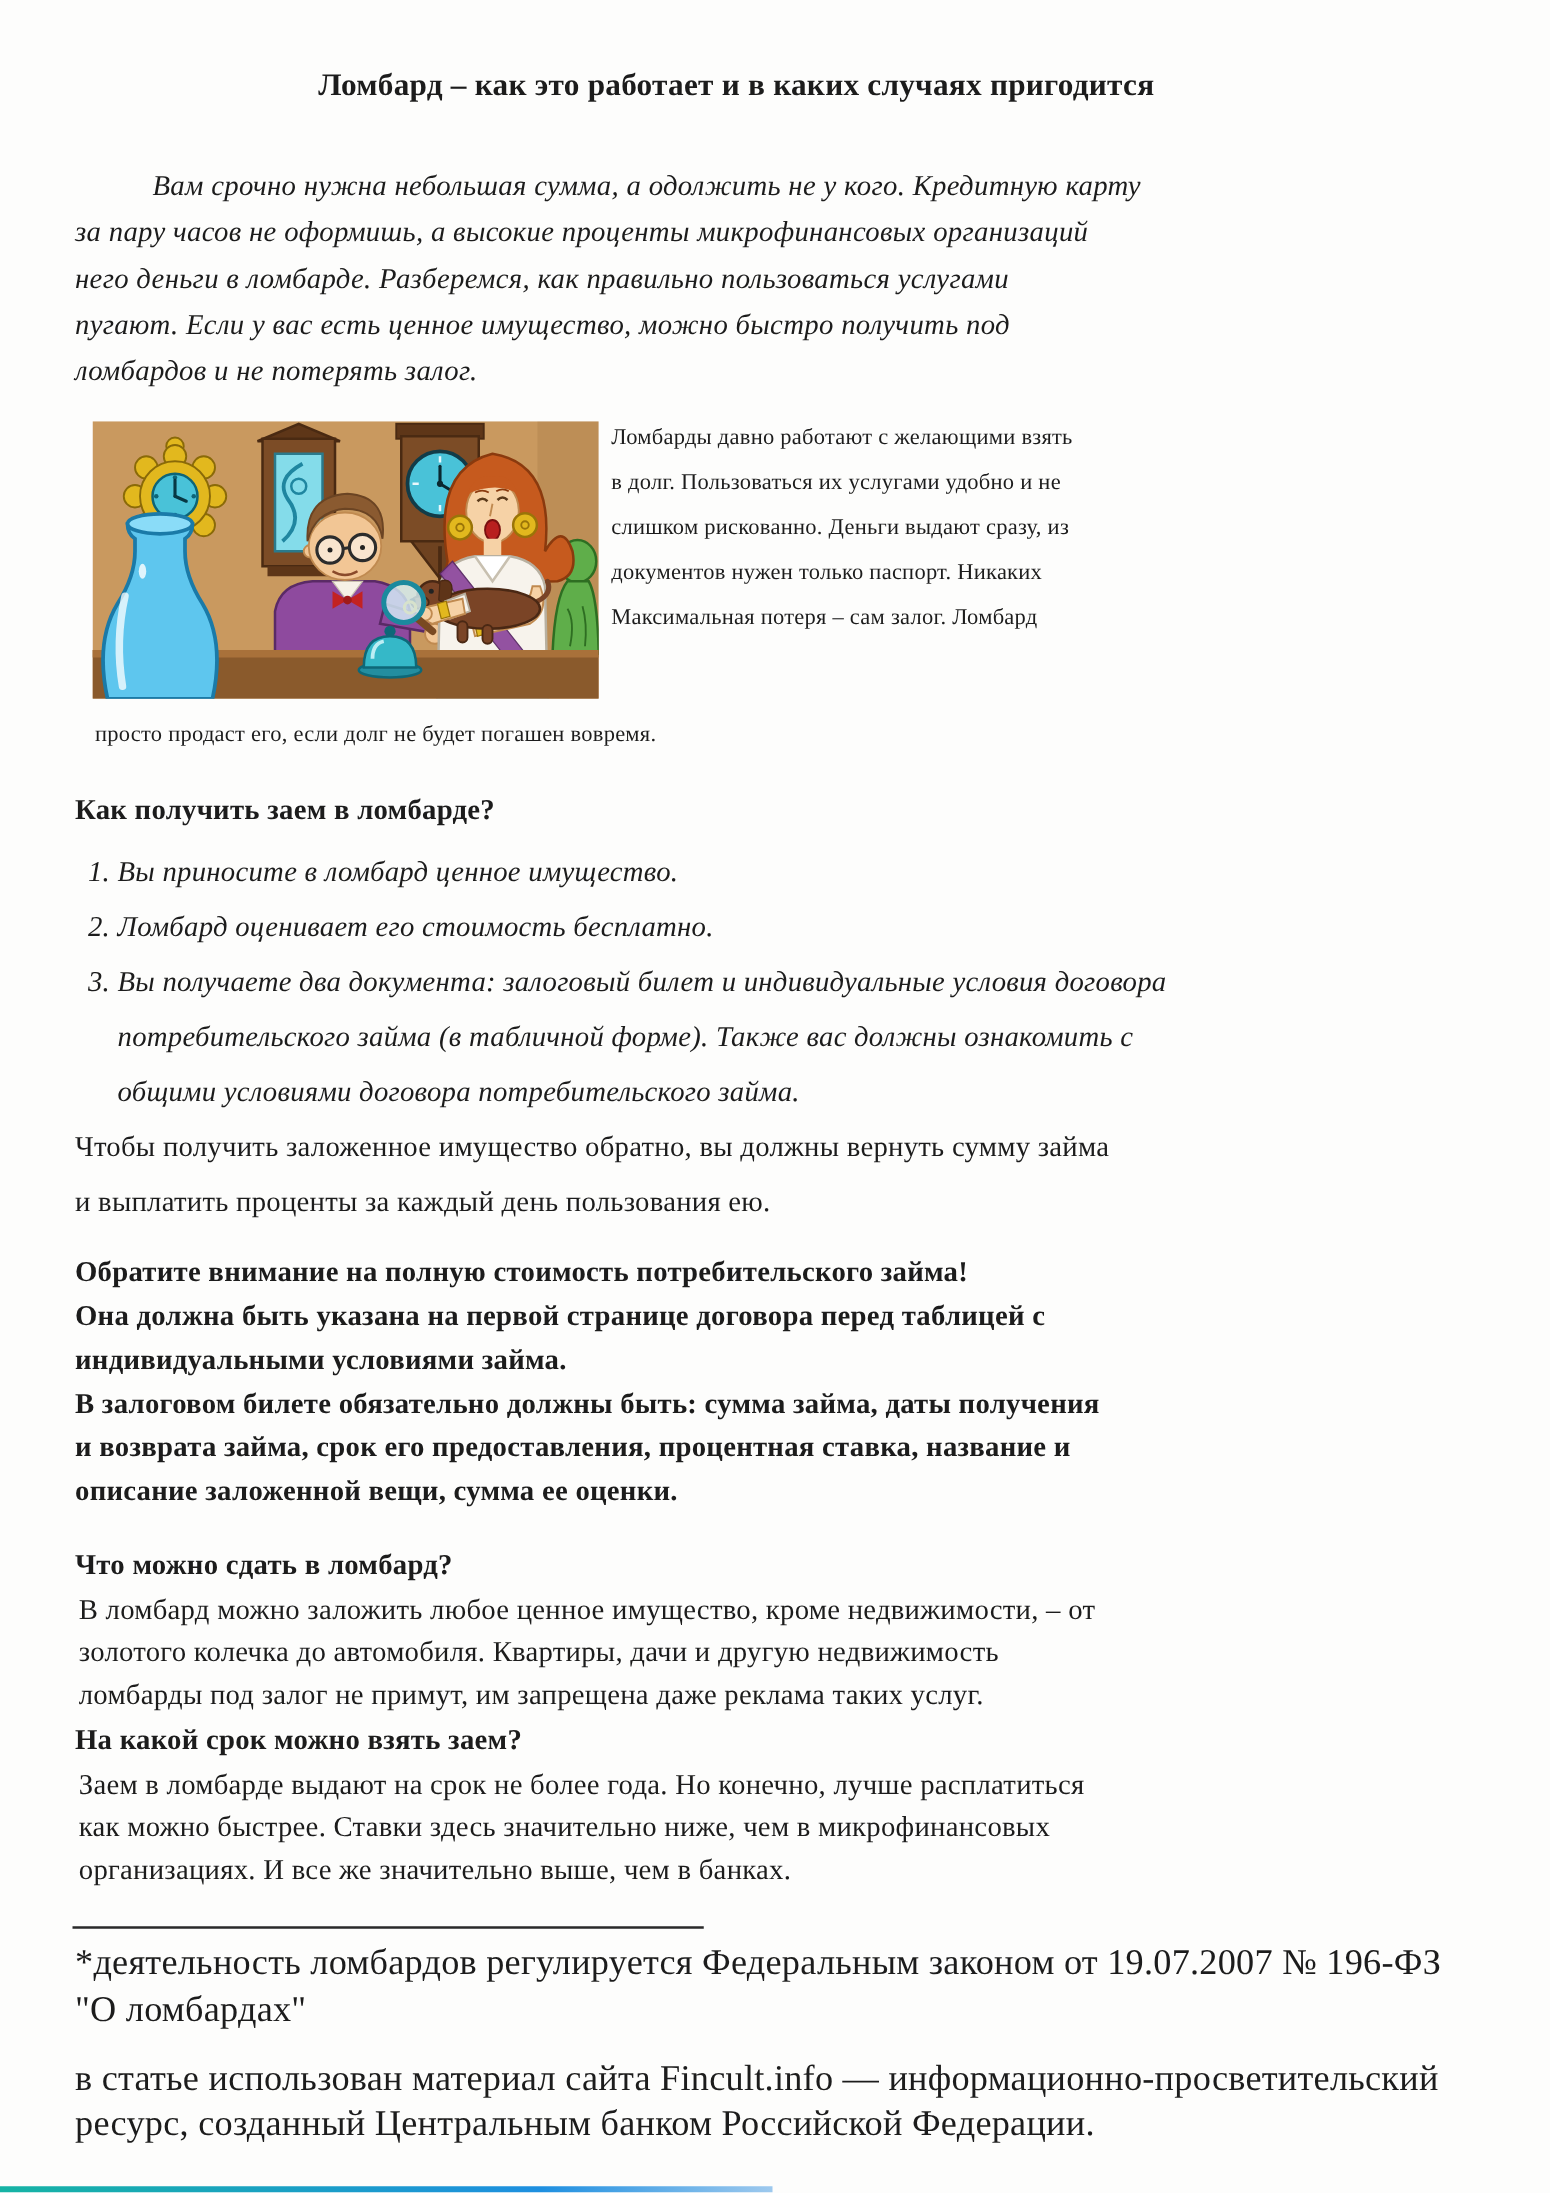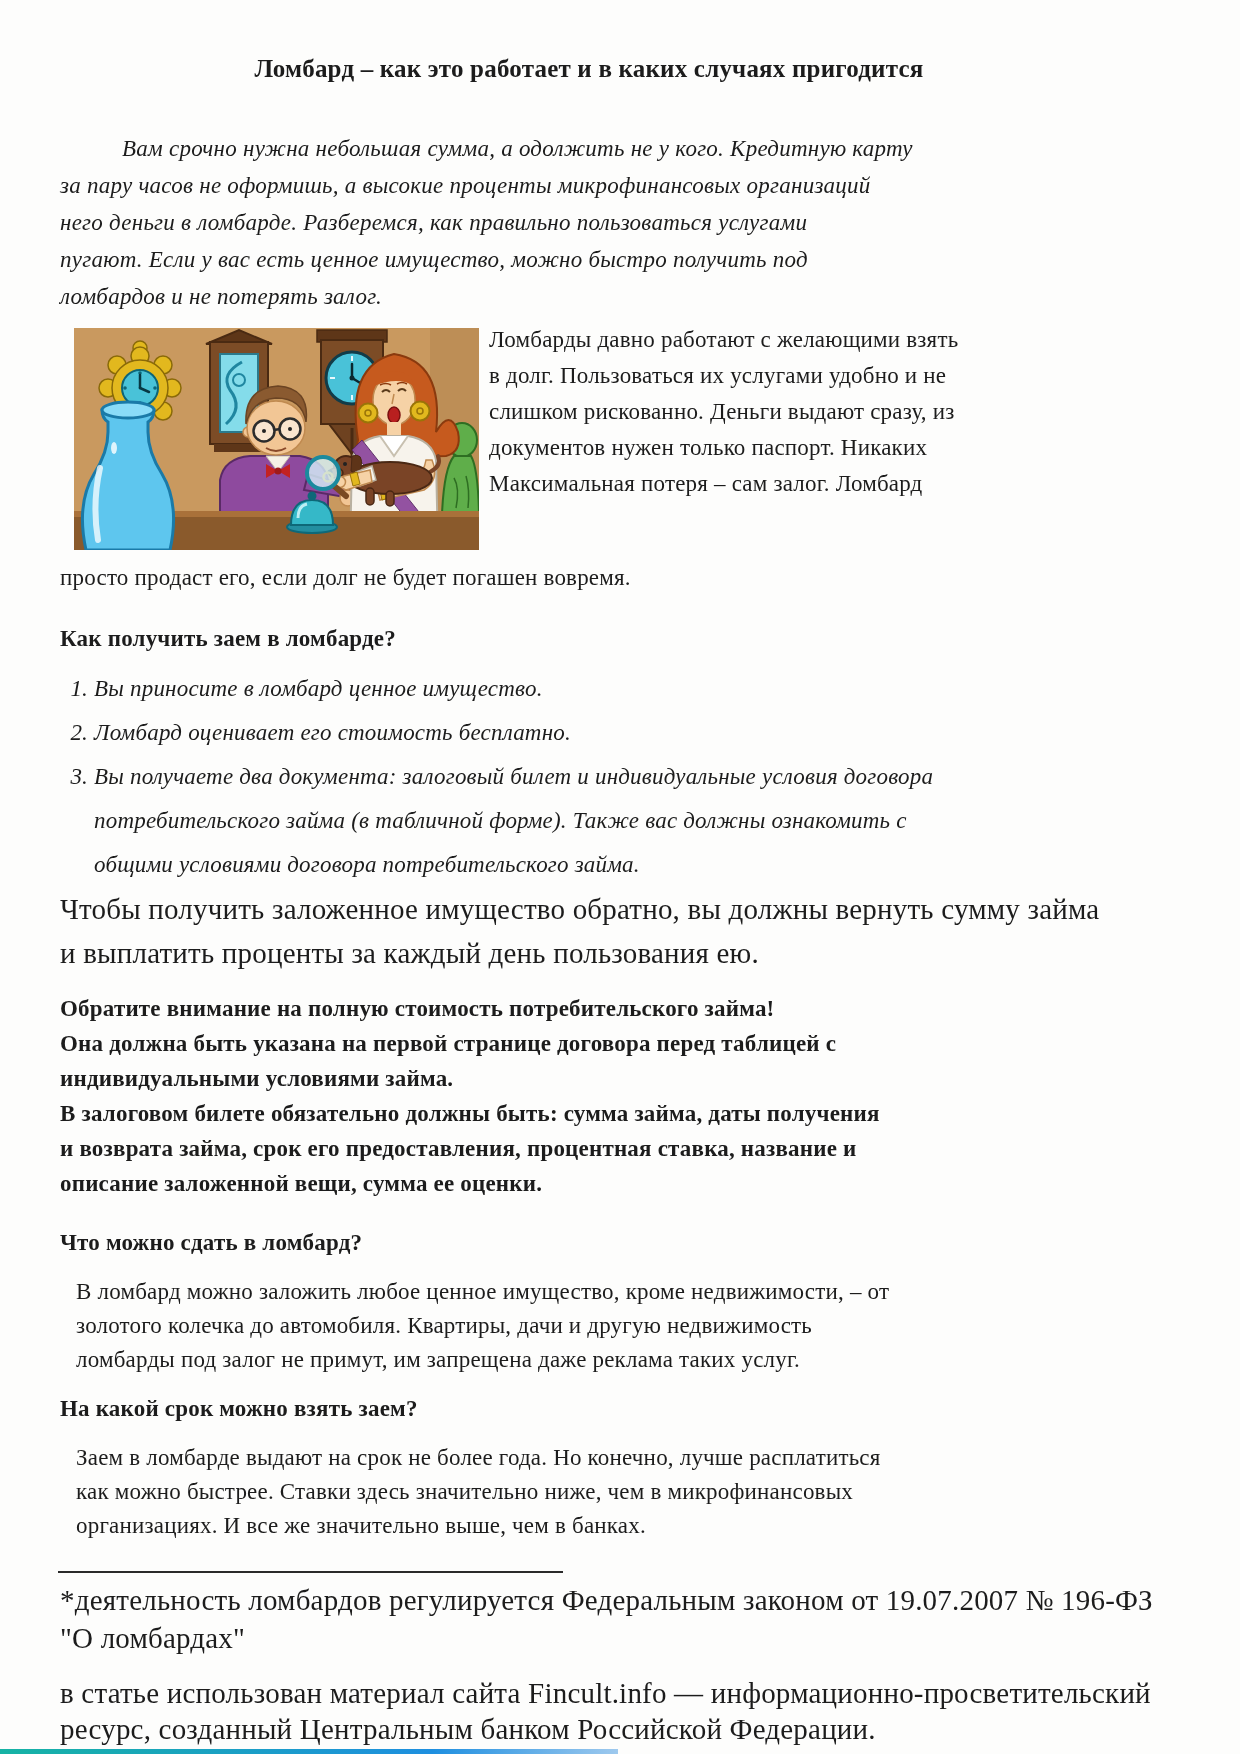--- a/index.html
+++ b/index.html
@@ -35,27 +35,27 @@
   .lead .below { clear: left; line-height: 40px; padding-top: 6px; }
 
   h2 { font-size: 23px; font-weight: bold; margin: 0; letter-spacing: .2px; }
   .h-how  { margin-top: 25px; line-height: 32px; }
   .h-pawn { margin-top: 26px; line-height: 32px; }
   .h-term { margin-top: 2px;  line-height: 32px; }
 
   ol.steps { margin: 12px 0 0; padding-left: 34px; font-size: 23px; }
   ol.steps li { line-height: 44px; letter-spacing: .2px; font-style: italic; }
 
-  .after { font-size: 29px; margin: 0; }
+  .after { font-size: 23px; margin: 0; }
   .after .line { line-height: 44px; letter-spacing: .2px; }
 
   .notice { margin-top: 16px; font-size: 23px; font-weight: bold; }
   .notice .line { line-height: 35px; letter-spacing: .2px; }
 
-  .body34 { font-size: 23px; margin: 16px; }
+  .body34 { font-size: 23px; margin: 3px; }
   .body34 .line { line-height: 34px; letter-spacing: .2px; }
 
   hr.foot-rule {
     border: none; border-top: 2px solid #2a2a2a;
     width: 505px; margin: 28px 0 0 -2px;
   }
   .footnote { font-size: 29px; margin: 8px 0 0; }
   .footnote .line { line-height: 38px; letter-spacing: .2px; }
   .footnote2 { margin-top: 18px; }
   .footnote2 .line { line-height: 36px; }
@@ -214,21 +214,21 @@
         </g>
 
         <g>
           <path d="M12 222 Q2 176 20 146 Q34 124 34 104 L34 94 Q28 90 28 82 L80 82 Q80 90 74 94 L74 104 Q74 124 88 146 Q106 176 96 222 Z" fill="#5ec6ee" stroke="#1a7aa8" stroke-width="3"></path>
           <ellipse cx="54" cy="82" rx="26" ry="8" fill="#8adcf8" stroke="#1a7aa8" stroke-width="3"></ellipse>
           <path d="M26 140 Q18 176 24 212" stroke="rgba(255,255,255,0.75)" stroke-width="6" fill="none" stroke-linecap="round"></path>
           <ellipse cx="40" cy="120" rx="3" ry="6" fill="rgba(255,255,255,0.8)"></ellipse>
         </g>
       </svg>
     </figure>
-    <p class="lead-text" style="margin:0; font-size:23px;">
+    <p class="lead-text" style="margin:16px; font-size:18px;">
       <span class="line">Ломбарды давно работают с желающими взять</span>
       <span class="line">в долг. Пользоваться их услугами удобно и не</span>
       <span class="line">слишком рискованно. Деньги выдают сразу, из</span>
       <span class="line">документов нужен только паспорт. Никаких</span>
       <span class="line">Максимальная потеря – сам залог. Ломбард</span>
       <span class="line below">просто продаст его, если долг не будет погашен вовремя.</span>
     </p>
   </div>
 
   <h2 class="h-how">Как получить заем в ломбарде?</h2>

